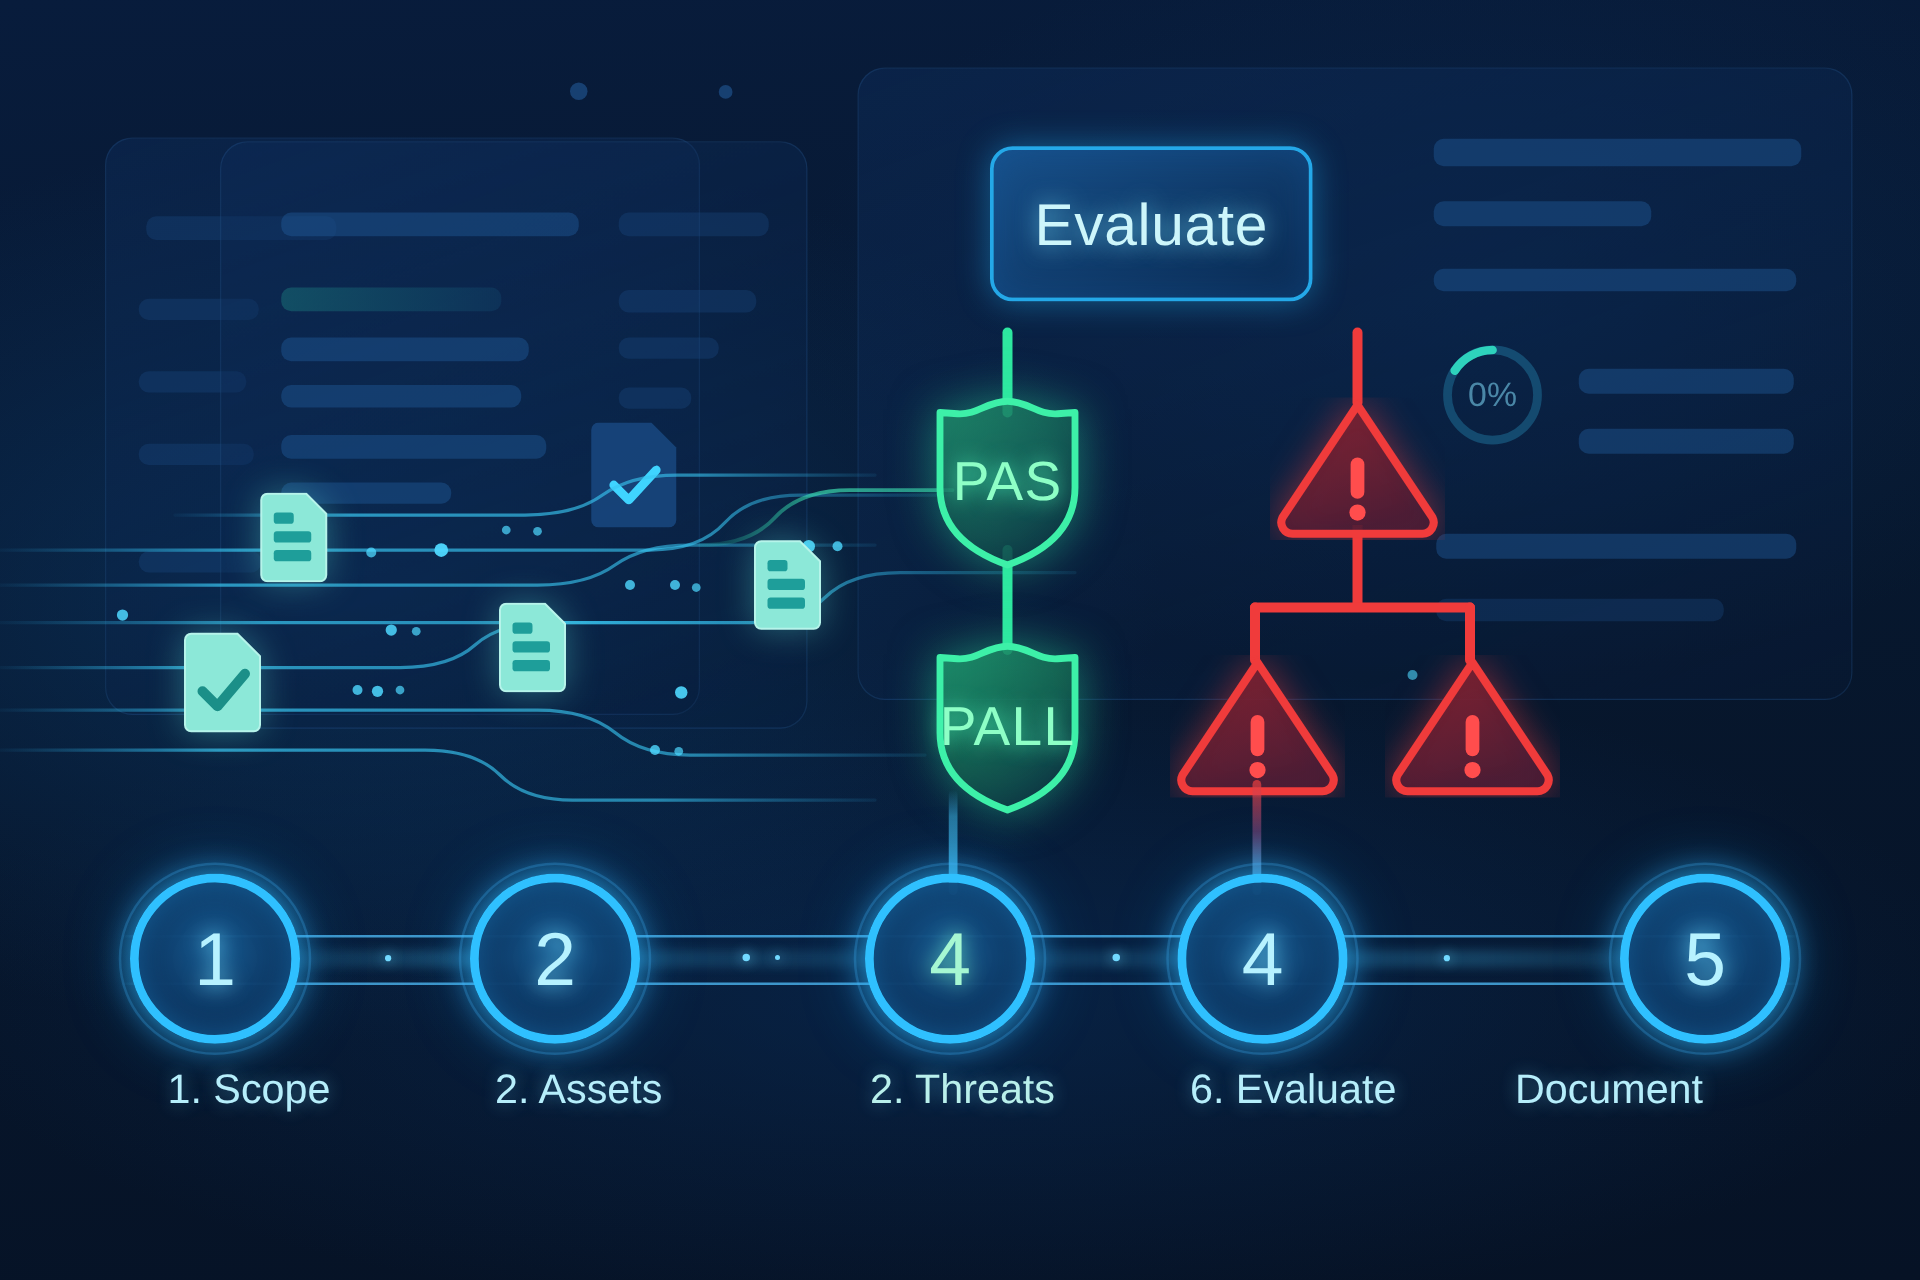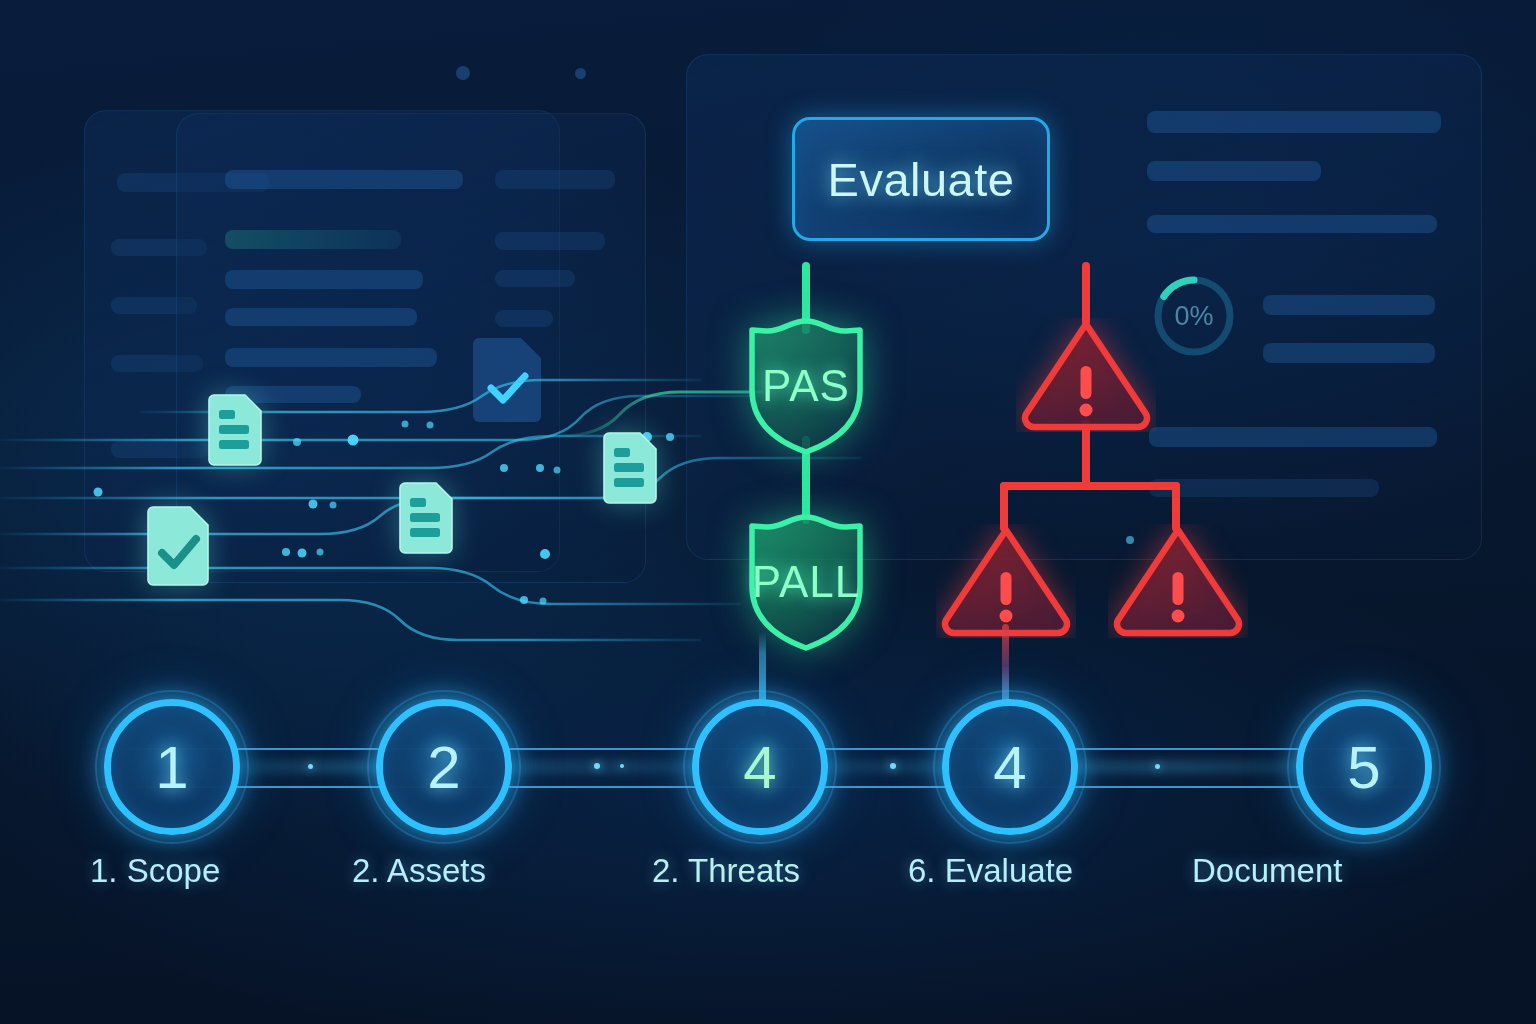--- a/index.html
+++ b/index.html
@@ -149,20 +149,21 @@
   }
   .step.mint .num { color: #a6f7d2; text-shadow: 0 0 16px rgba(130,255,205,0.8); }
 
   .step-label {
     position: absolute;
     top: 162px;
     font-size: 33px;
     color: #b6eefb;
     white-space: nowrap;
     text-shadow: 0 0 14px rgba(110,215,255,0.45);
+    margin-left: 44px;
   }
   .step-label.mint { color: #b9f0ec; }
 
   
   .leader {
     position: absolute;
     width: 7px;
     background: linear-gradient(180deg, rgba(60,180,230,0.0) 0%, rgba(60,180,230,0.55) 25%, rgba(70,200,255,0.85) 100%);
     border-radius: 4px;
   }
@@ -444,16 +445,16 @@
       <div class="disc"></div>
       <span class="num">4</span>
     </div>
     <span class="step-label" style="left:908px;">6. Evaluate</span>
 
     <div class="step" style="left:1296px;">
       <div class="halo"></div>
       <div class="disc"></div>
       <span class="num">5</span>
     </div>
-    <span class="step-label" style="left:1192px;">Document</span>
+    <span class="step-label" style="left:1168px;">Document</span>
   </div>
 
 </div>
 
 </body></html>

